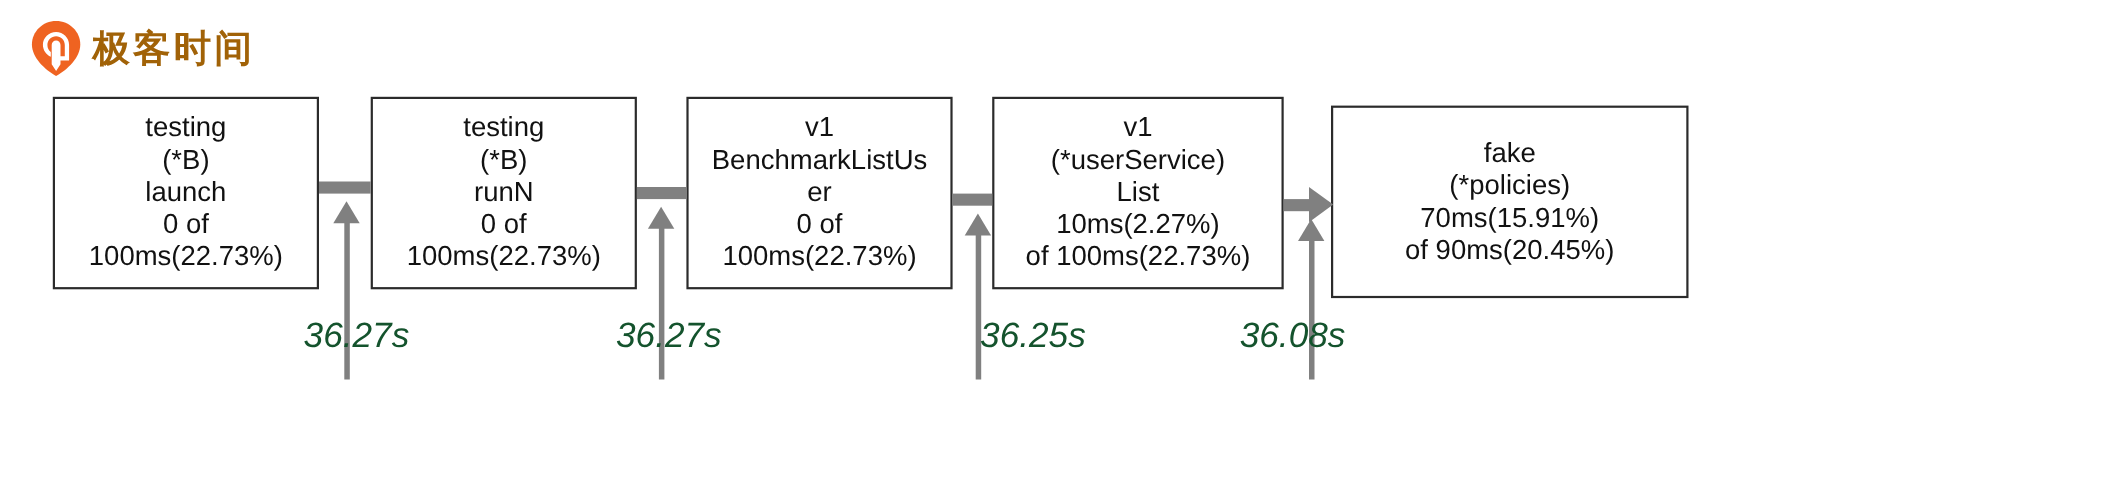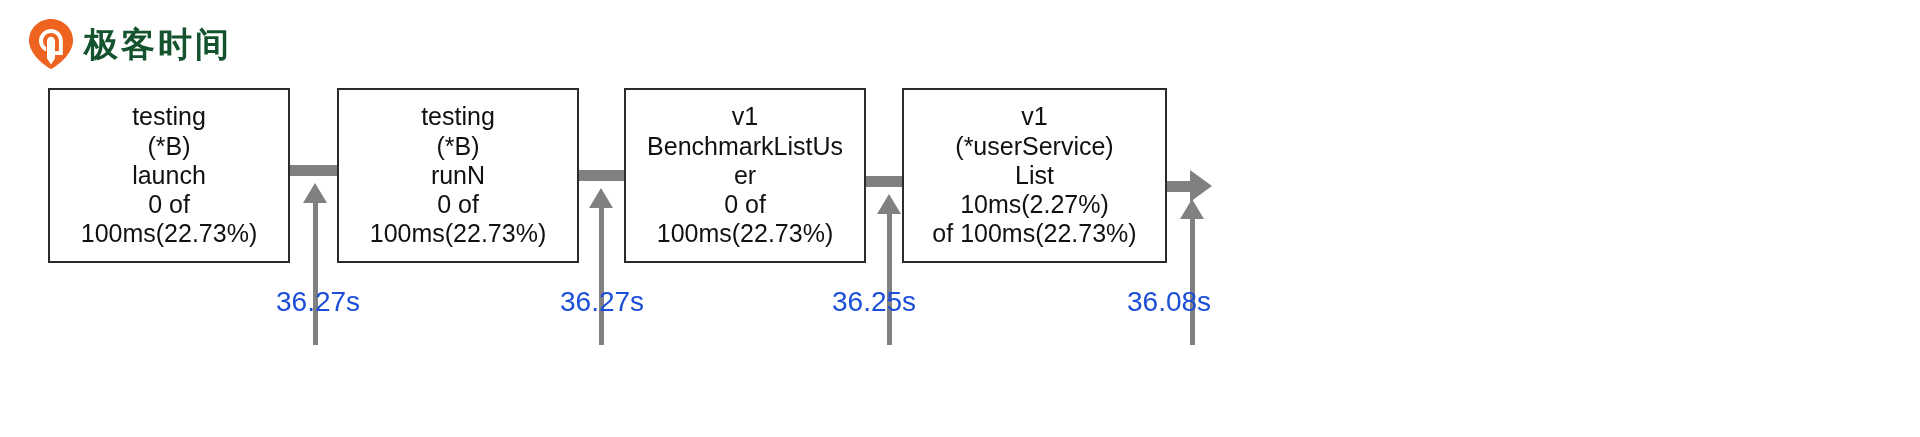--- a/index.html
+++ b/index.html
@@ -33,21 +33,21 @@
   }
   .brand-mark {
     width: 46px;
     height: 52px;
     position: relative;
   }
   .brand-wordmark {
     font-size: 34px;
     font-weight: 700;
     letter-spacing: 3px;
-    color: #14532d;
+    color: #a16207;
     line-height: 1;
     white-space: nowrap;
     font-family: "DejaVu Sans", "Liberation Sans", sans-serif;
   }
 
   
   .node {
     position: absolute;
     box-sizing: border-box;
     border: 2px solid #2b2b2b;
@@ -89,24 +89,25 @@
   .tick-head {
     position: absolute;
     width: 0;
     height: 0;
     border-left: 12px solid transparent;
     border-right: 12px solid transparent;
     border-bottom: 20px solid #808080;
   }
   .tick-label {
     position: absolute;
-    font-size: 28px;
-    color: #1d4ed8;
+    font-size: 32px;
+    color: #14532d;
     white-space: nowrap;
     font-family: "Liberation Sans", "DejaVu Sans", sans-serif;
+    font-style: italic;
   }
 </style>
 </head>
 <body>
 
 <div id="stage">
 
   <div class="brand">
     <div class="brand-mark">
       <svg width="46" height="52" viewBox="0 0 46 52" xmlns="http://www.w3.org/2000/svg">
@@ -142,39 +143,45 @@
   </div>
 
   <div class="node" style="left:902px; top:88px; width:265px; height:175px;">
     <div class="node-label">v1
 (*userService)
 List
 10ms(2.27%)
 of 100ms(22.73%)</div>
   </div>
 
+  <div class="node" style="left:1210px; top:96px; width:325px; height:175px;">
+    <div class="node-label">fake
+(*policies)
+70ms(15.91%)
+of 90ms(20.45%)</div>
+  </div>
 
   <div class="edge-bar" style="left:290px; top:165px; width:47px;"></div>
 
   <div class="edge-bar" style="left:579px; top:170px; width:45px;"></div>
 
   <div class="edge-bar" style="left:866px; top:176px; width:36px;"></div>
 
   <div class="edge-bar" style="left:1167px; top:181px; width:25px;"></div>
   <div class="edge-arrowhead" style="left:1190px; top:170px;"></div>
 
   <div class="tick-stem" style="left:313px; top:200px; height:145px;"></div>
   <div class="tick-head" style="left:303px; top:183px;"></div>
   <div class="tick-label" style="left:276px; top:286px;">36.27s</div>
 
   <div class="tick-stem" style="left:599px; top:205px; height:140px;"></div>
   <div class="tick-head" style="left:589px; top:188px;"></div>
   <div class="tick-label" style="left:560px; top:286px;">36.27s</div>
 
   <div class="tick-stem" style="left:887px; top:211px; height:134px;"></div>
   <div class="tick-head" style="left:877px; top:194px;"></div>
-  <div class="tick-label" style="left:832px; top:286px;">36.25s</div>
+  <div class="tick-label" style="left:891px; top:286px;">36.25s</div>
 
   <div class="tick-stem" style="left:1190px; top:216px; height:129px;"></div>
   <div class="tick-head" style="left:1180px; top:199px;"></div>
   <div class="tick-label" style="left:1127px; top:286px;">36.08s</div>
 
 </div>
 
 </body></html>

